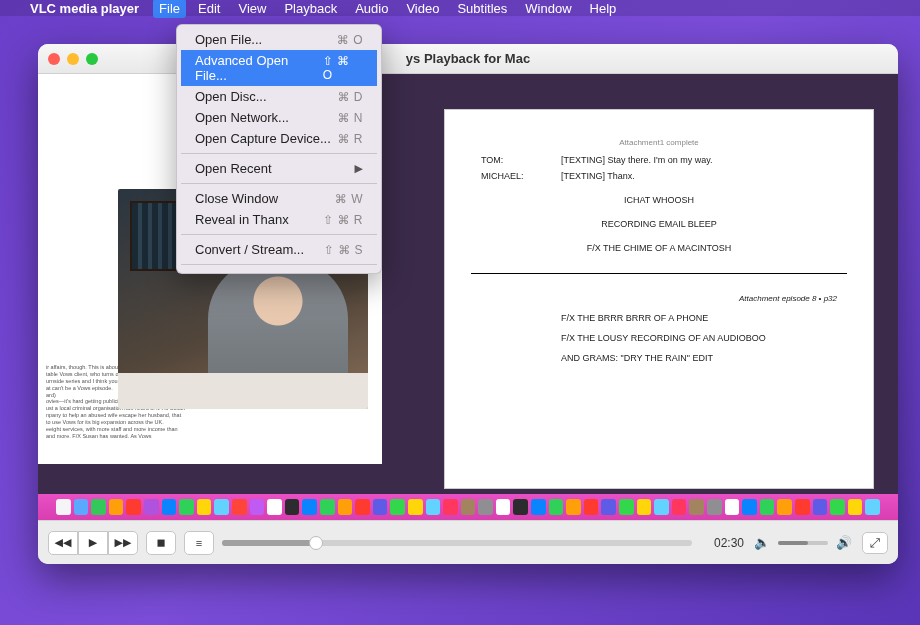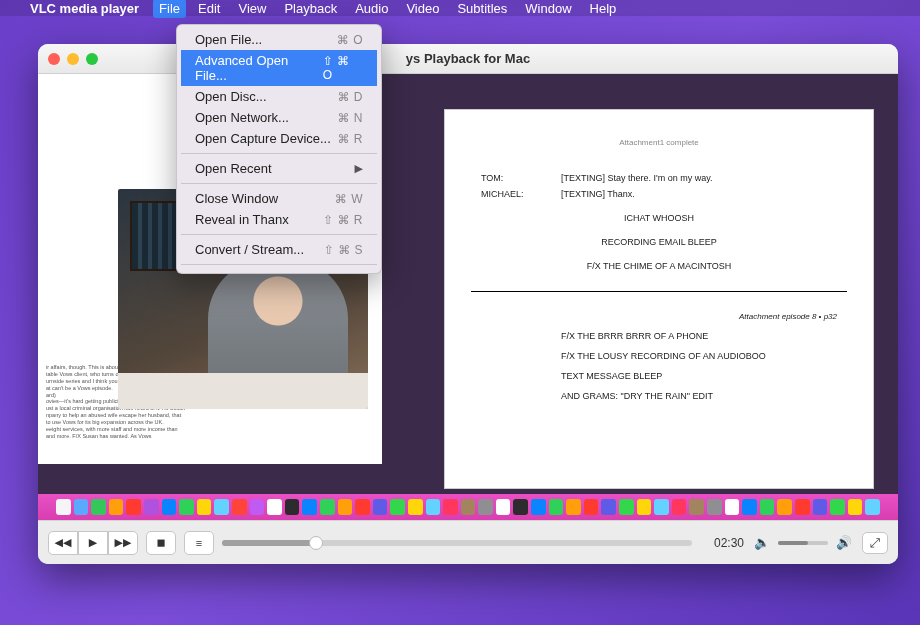--- a/index.html
+++ b/index.html
@@ -78,21 +78,21 @@
     position:absolute; left:0; top:0; bottom:56px; width:40%;
     background:#fff;
     font-size:6px; color:#333; padding:30px 8px 8px 8px;
     overflow:hidden;
   }
   .bg-present .slide-right {
     position:absolute; right:24px; top:35px; width:430px; height:380px;
     background:#fff; border:1px solid #ccc;
     font-size:9px; color:#222; padding:28px 36px;
   }
-  .slide-right .hdr { text-align:center; color:#888; font-size:8px; margin-bottom:26px;}
+  .slide-right .hdr { text-align:center; color:#888; font-size:8px; margin-bottom:8px;}
   .slide-right .line { margin:6px 0; display:flex; }
   .slide-right .name { width:80px; }
   .slide-right .center { text-align:center; margin:14px 0; }
   .slide-right hr { border:none; border-top:1px solid #000; margin:20px -10px;}
   .slide-right .pg { text-align:right; font-style:italic; font-size:8px; margin-bottom:10px;}
   .slide-right .para { margin:10px 0 10px 80px;}
   .webcam {
     position:absolute; left:80px; top:115px; width:250px; height:220px;
     background: linear-gradient(160deg,#2a3540 0%, #53463a 60%, #8a705a 100%);
     border-radius:2px; overflow:hidden;
@@ -212,21 +212,20 @@
         <div id="rd-center">
             <div class="center">ICHAT WHOOSH</div>
             <div class="center">RECORDING EMAIL BLEEP</div>
             <div class="center">F/X THE CHIME OF A MACINTOSH</div>
           </div>
         <hr>
         <div class="pg">Attachment episode 8 • p32</div>
         <div id="rd-body">
             <div class="para">F/X THE BRRR BRRR OF A PHONE</div>
             <div class="para">F/X THE LOUSY RECORDING OF AN AUDIOBOO</div>
-            <div class="para">TEXT MESSAGE BLEEP</div>
             <div class="para">AND GRAMS: "DRY THE RAIN" EDIT</div>
           </div>
       </div>
     </div>
   </div>
 
   <div class="dock" id="dock">
       <div class="icon" style="background: rgb(245, 245, 247);"></div>
       <div class="icon" style="background: rgb(90, 169, 255);"></div>
       <div class="icon" style="background: rgb(52, 199, 89);"></div>

